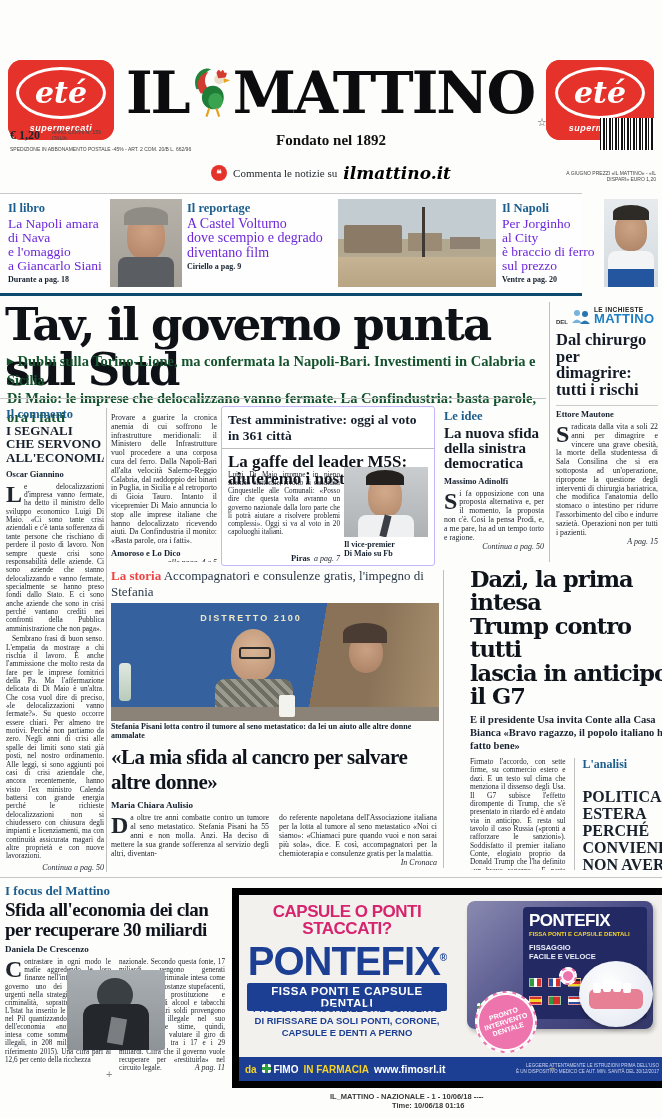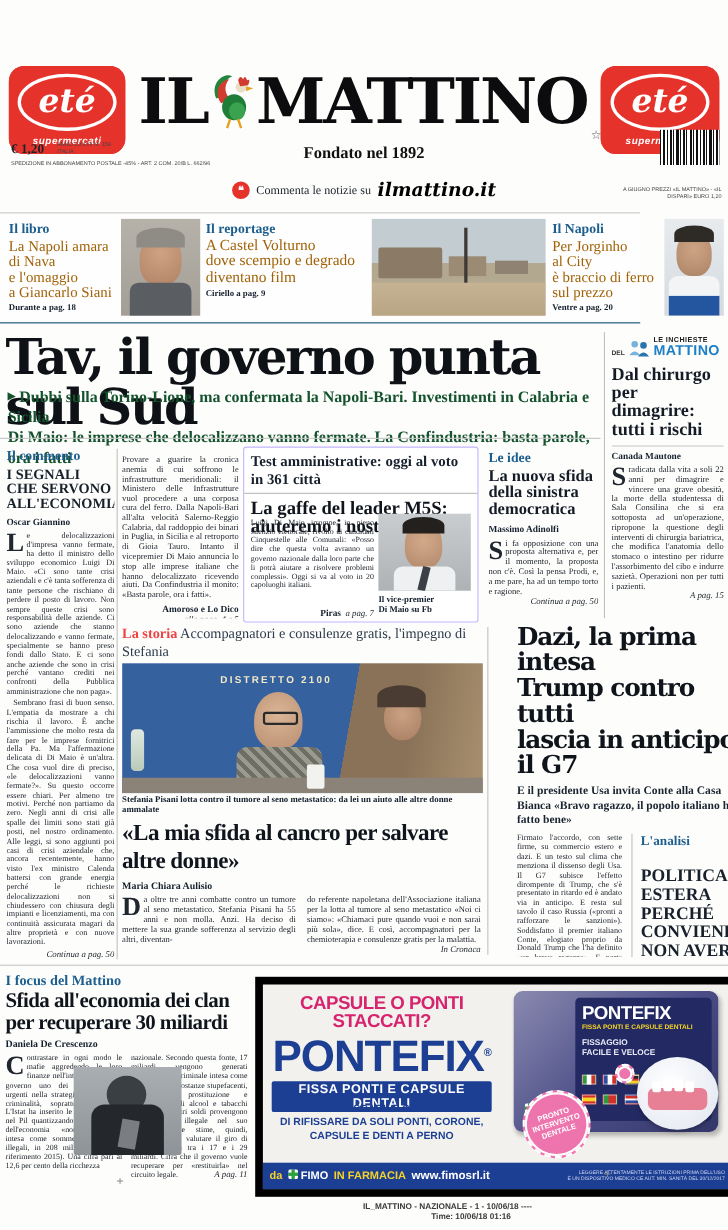--- a/index.html
+++ b/index.html
@@ -27,23 +27,23 @@
   .fondato{font-weight:bold;font-size:15px;text-align:center;color:#111;}
   .barcode{background:repeating-linear-gradient(90deg,#111 0 1px,#fff 1px 3px,#111 3px 5px,#fff 5px 6px);}
   .daterow{font-weight:bold;font-size:11px;color:#111;}
   .comment-wrap{display:flex;align-items:center;gap:6px;justify-content:center;}
   .comment-ico{width:16px;height:16px;border-radius:50%;background:#e5332c;color:#fff;
        font-size:10px;line-height:17px;text-align:center;font-weight:bold;}
   .site{font-family:"DejaVu Serif", serif;font-style:italic;font-weight:bold;font-size:17px;color:#000;}
 
   
   .topstrip{position:absolute;left:0;top:193px;width:582px;height:99px;
-       border-top:1px solid #c9c9c9;border-bottom:1px solid #0c4a6e;background:#fefefe;}
+       border-top:1px solid #c9c9c9;border-bottom:3px solid #0c4a6e;background:#fefefe;}
   .kicker{color:#1c5e8e;font-weight:bold;font-size:12.5px;line-height:1.1;}
-  .ts-title{color:#a16207;font-size:13.5px;line-height:1.04;margin-top:1px;}
+  .ts-title{color:#6d28d9;font-size:13.5px;line-height:1.04;margin-top:1px;}
   .ts-by{font-weight:bold;font-size:8px;color:#15202e;margin-top:2px;}
   .photo{position:absolute;overflow:hidden;}
 
   
   .main-headline{font-family:"DejaVu Serif", serif;font-weight:bold;font-size:45px;
        letter-spacing:-2px;color:#0e1116;line-height:1;}
   .deck{font-weight:bold;font-size:14.5px;color:#14532d;line-height:1.28;}
   .deck .arr{font-size:9px;position:relative;top:-2px;}
 
   
@@ -218,40 +218,40 @@
     </svg>
     <span>
       <div class="inch-small">LE INCHIESTE</div>
       <div class="inch-matt">MATTINO</div>
     </span>
   </div>
   <div class="sec-title preline" style="margin-top:7px;">Dal chirurgo
 per dimagrire:
 tutti i rischi</div>
   <div style="border-top:1px solid #ccc;margin:6px 0 3px;"></div>
-  <div class="byline">Canada Mautone</div>
+  <div class="byline">Ettore Mautone</div>
   <div class="body just dc" style="margin-top:4px;">Sradicata dalla vita a soli 22 anni per dimagrire e vincere una grave obesità, la morte della studentessa di Sala Consilina che si era sottoposta ad un'operazione, ripropone la questione degli interventi di chirurgia bariatrica, che modifica l'anatomia dello stomaco o intestino per ridurre l'assorbimento del cibo e indurre sazietà. Operazioni non per tutti i pazienti.</div>
   <div class="cta">A pag. 15</div>
 </div>
 
 <div class="abs" style="left:6px;top:408px;width:98px;height:464px;overflow:hidden;">
   <div class="kicker">Il commento</div>
   <div class="col-title-caps preline" style="margin-top:2px;">I SEGNALI
 CHE SERVONO
 ALL'ECONOMIA</div>
   <div class="byline" style="margin-top:4px;">Oscar Giannino</div>
   <div class="body just dc" style="margin-top:4px;font-size:7.4px;">Le delocalizzazioni d'impresa vanno fermate, ha detto il ministro dello sviluppo economico Luigi Di Maio. «Ci sono tante crisi aziendali e c'è tanta sofferenza di tante persone che rischiano di perdere il posto di lavoro. Non sempre queste crisi sono responsabilità delle aziende. Ci sono aziende che stanno delocalizzando e vanno fermate, specialmente se hanno preso fondi dallo Stato. E ci sono anche aziende che sono in crisi perché vantano crediti nei confronti della Pubblica amministrazione che non paga».</div>
   <div class="body just" style="margin-top:2px;font-size:7.4px;text-indent:6px;">Sembrano frasi di buon senso. L'empatia da mostrare a chi rischia il lavoro. È anche l'ammissione che molto resta da fare per le imprese fornitrici della Pa. Ma l'affermazione delicata di Di Maio è un'altra. Che cosa vuol dire di preciso, «le delocalizzazioni vanno fermate?». Su questo occorre essere chiari. Per almeno tre motivi. Perché non partiamo da zero. Negli anni di crisi alle spalle dei limiti sono stati già posti, nel nostro ordinamento. Alle leggi, si sono aggiunti poi casi di crisi aziendale che, ancora recentemente, hanno visto l'ex ministro Calenda battersi con grande energia perché le richieste delocalizzazioni non si chiudessero con chiusura degli impianti e licenziamenti, ma con continuità assicurata magari da altre proprietà e con nuove lavorazioni.</div>
   <div class="cta" style="position:absolute;right:0;bottom:0;background:#fdfdfc;padding-left:5px;">Continua a pag. 50</div>
 </div>
 <div class="vrule" style="left:106px;top:408px;height:464px;"></div>
 
 <div class="abs" style="left:111px;top:414px;width:106px;height:148px;overflow:hidden;">
   <div class="body just">Provare a guarire la cronica anemia di cui soffrono le infrastrutture meridionali: il Ministero delle Infrastrutture vuol procedere a una corposa cura del ferro. Dalla Napoli-Bari all'alta velocità Salerno-Reggio Calabria, dal raddoppio dei binari in Puglia, in Sicilia e al retroporto di Gioia Tauro. Intanto il vicepremier Di Maio annuncia lo stop alle imprese italiane che hanno delocalizzato ricevendo aiuti. Da Confindustria il monito: «Basta parole, ora i fatti».</div>
-  <div class="byline" style="text-align:right;margin-top:2px;">Amoroso e Lo Dico</div>
+  <div class="byline" style="margin-top:2px;">Amoroso e Lo Dico</div>
   <div class="cta">alle pagg. 4 e 5</div>
 </div>
 
 <div class="box" style="left:221px;top:406px;width:212px;height:158px;">
   <div class="box-kicker">Test amministrative: oggi al voto in 361 città</div>
   <div class="box-title preline">La gaffe del leader M5S:
 aiuteremo i nostri sindaci</div>
   <div class="abs body just" style="left:6px;top:64px;width:112px;height:76px;overflow:hidden;font-size:7.2px;">Luigi Di Maio irrompe, in pieno silenzio elettorale, rivolto ai candidati Cinquestelle alle Comunali: «Posso dire che questa volta avranno un governo nazionale dalla loro parte che li potrà aiutare a risolvere problemi complessi». Oggi si va al voto in 20 capoluoghi italiani.</div>
   <div class="abs" style="left:6px;top:140px;width:112px;text-align:right;">
     <span class="byline">Piras</span>

